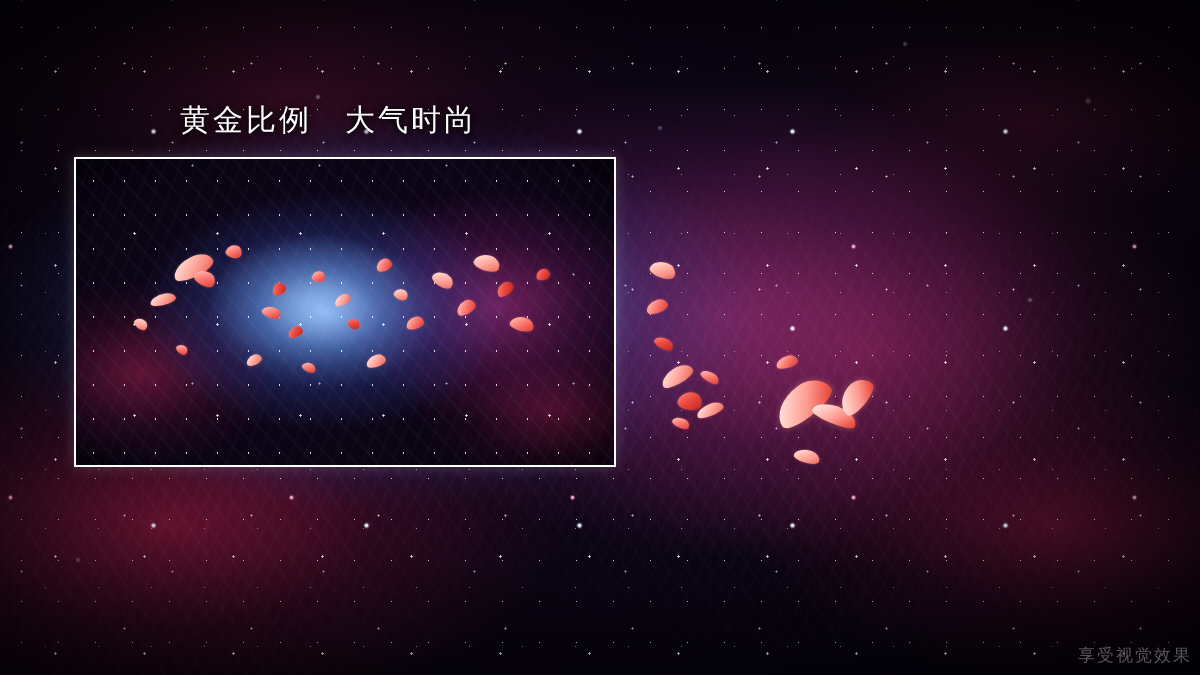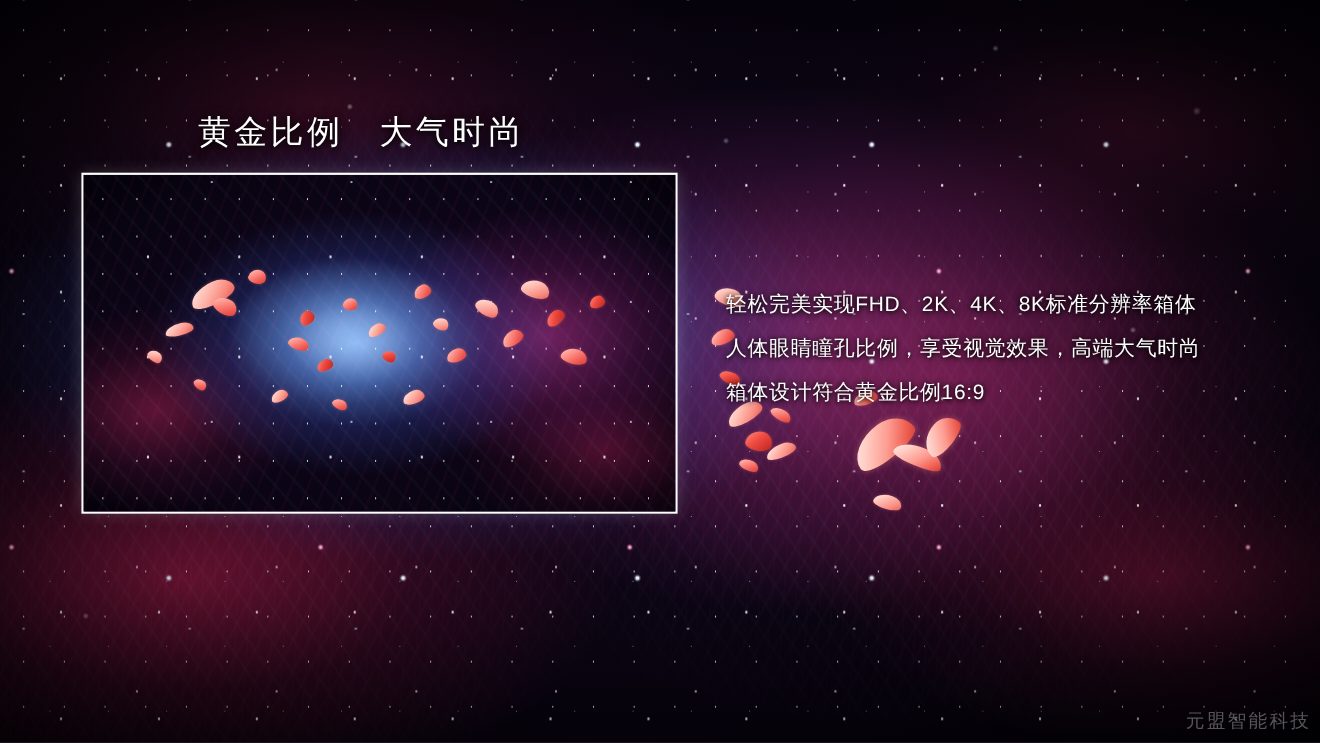--- a/index.html
+++ b/index.html
@@ -214,20 +214,15 @@
         <div class="petal dk" style="left: 420px; top: 124px; width: 18px; height: 12px; transform: rotate(-34deg);"></div>
         <div class="petal" style="left: 434px; top: 158px; width: 24px; height: 14px; transform: rotate(16deg);"></div>
         <div class="petal lt" style="left: 170px; top: 196px; width: 16px; height: 10px; transform: rotate(-22deg);"></div>
         <div class="petal" style="left: 226px; top: 204px; width: 14px; height: 9px; transform: rotate(30deg);"></div>
         <div class="petal lt" style="left: 290px; top: 196px; width: 20px; height: 12px; transform: rotate(-16deg);"></div>
         <div class="petal" style="left: 100px; top: 186px; width: 12px; height: 9px; transform: rotate(44deg);"></div>
         <div class="petal dk" style="left: 460px; top: 110px; width: 14px; height: 11px; transform: rotate(-12deg);"></div>
       </div>
   </div>
 
-  <div id="body">
-    <div class="bodyline">轻松完美实现FHD、2K、4K、8K标准分辨率箱体</div>
-    <div class="bodyline">人体眼睛瞳孔比例，享受视觉效果，高端大气时尚</div>
-    <div class="bodyline">箱体设计符合黄金比例16:9</div>
-  </div>
-
-  <div id="watermark">元盟智能科技</div>
+
+  <div id="watermark">享受视觉效果</div>
 </div>
 
 </body></html>

